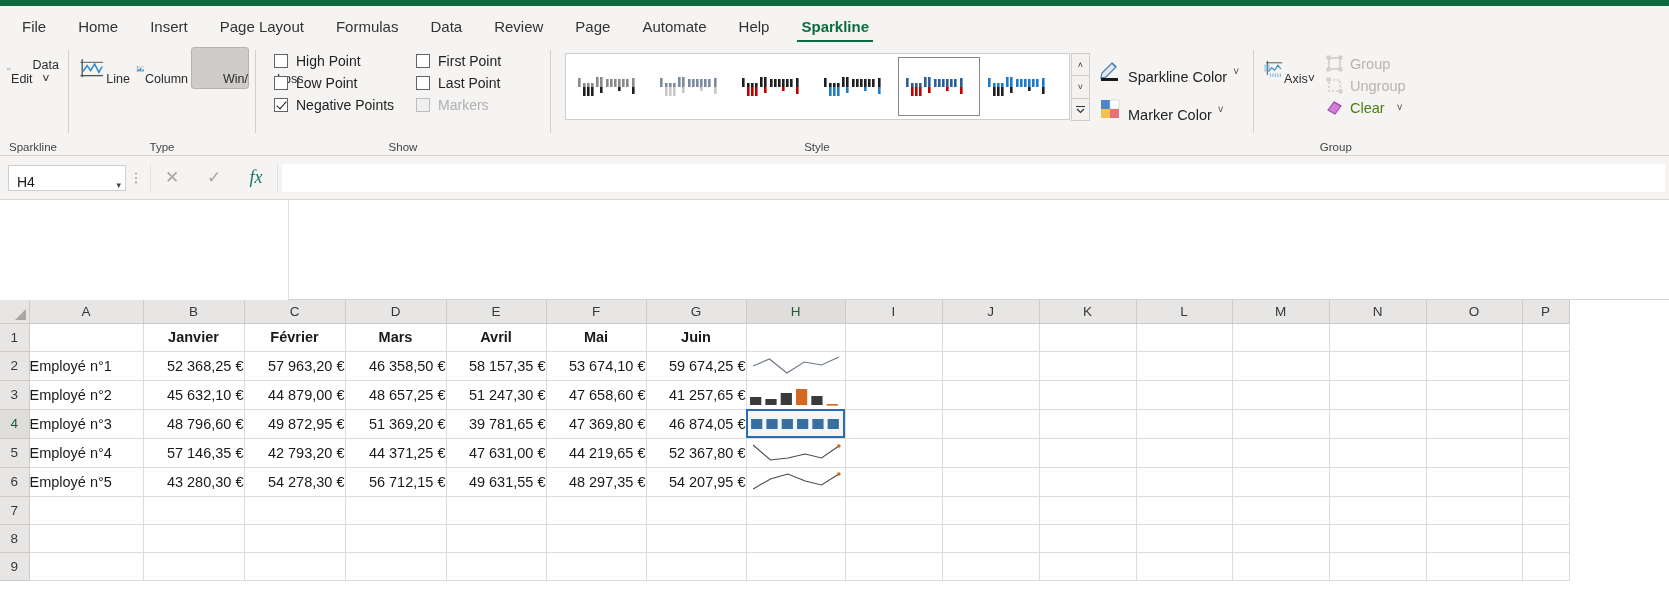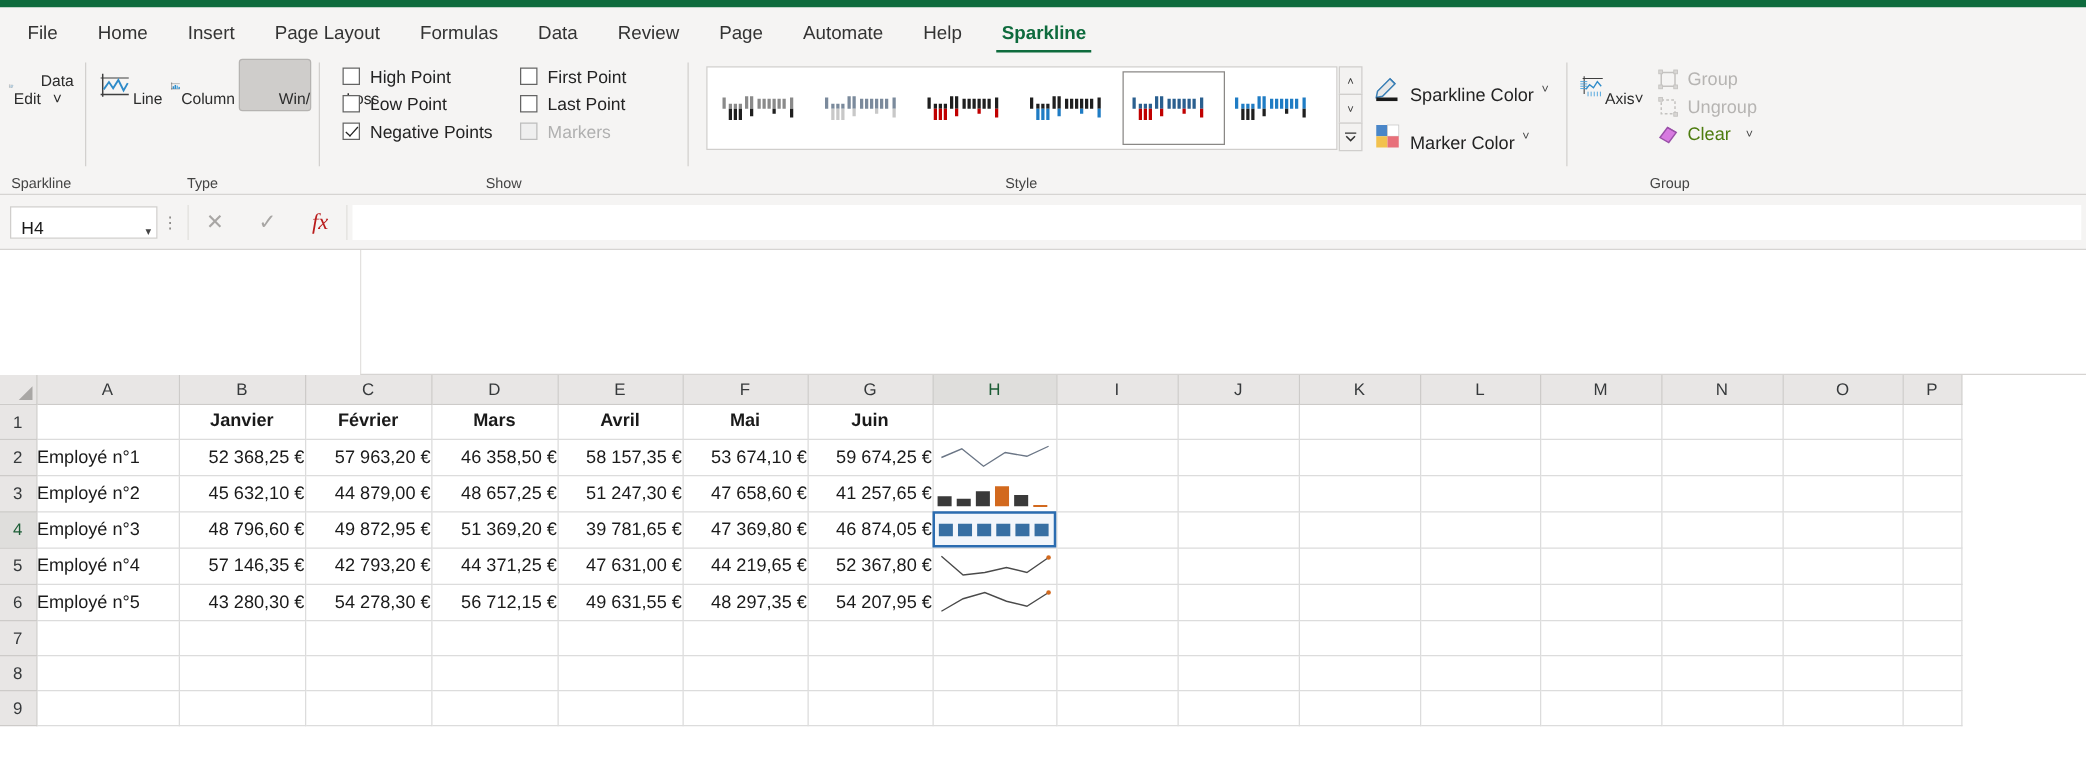--- a/index.html
+++ b/index.html
@@ -203,21 +203,21 @@
   .nbcaret { font-size: 9px; color: #444; }
   .dots { width: 20px; text-align: center; color: #8a8886; font-size: 13px; letter-spacing: 0; line-height: 5px; }
   .fbicons {
     display: flex; align-items: center; gap: 0px;
     height: 28px;
     border-left: 1px solid #e1dfdd;
     border-right: 1px solid #e1dfdd;
     margin-left: 4px;
   }
   .fbico { width: 42px; text-align: center; font-size: 17px; color: #a8a6a4; cursor: default; }
-  .fbico.fx { font-style: italic; font-family: "Liberation Serif", serif; color: #b91c1c; font-size: 18px; }
+  .fbico.fx { font-style: italic; font-family: "Liberation Serif", serif; color: #0f766e; font-size: 18px; }
   .finput { flex: 1; height: 28px; background: #fff; border: none; margin-left: 4px; }
 
   
   .gridarea { position: relative; background: #fff; }
   table.sheet { border-collapse: collapse; table-layout: fixed; }
   table.sheet td, table.sheet th { padding: 0; margin: 0; }
 
   .corner {
     width: 29px; height: 23px;
     background: #e8e6e5;

